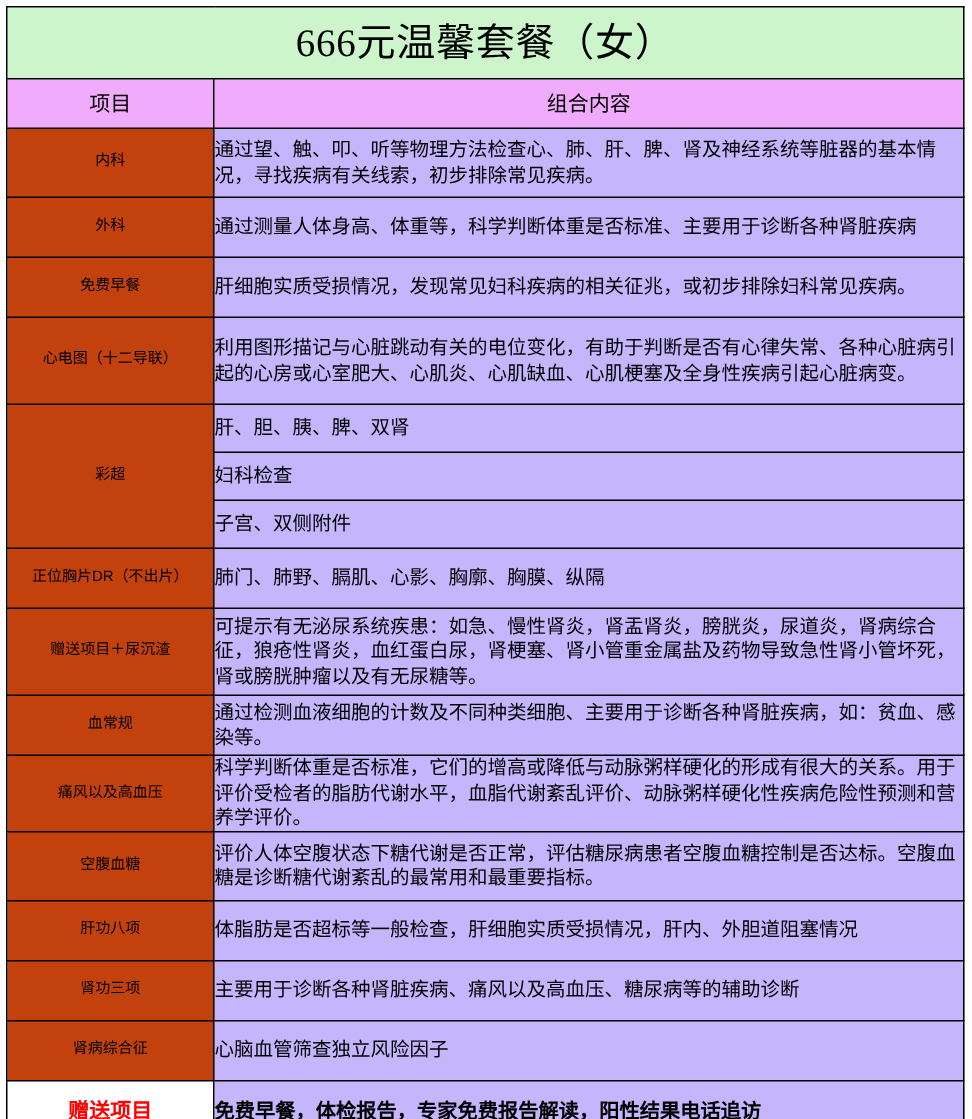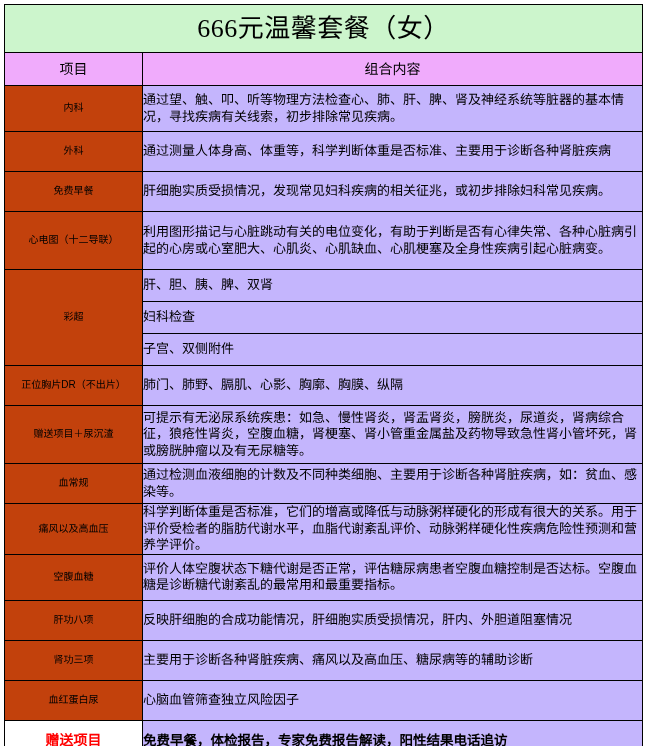--- a/index.html
+++ b/index.html
@@ -159,50 +159,50 @@
         <td class="content-cell">子宫、双侧附件</td>
       </tr>
 
       <tr class="r-1line">
         <td class="item-cell">正位胸片DR（不出片）</td>
         <td class="content-cell">肺门、肺野、膈肌、心影、胸廓、胸膜、纵隔</td>
       </tr>
 
       <tr class="r-3line">
         <td class="item-cell">赠送项目＋尿沉渣</td>
-        <td class="content-cell">可提示有无泌尿系统疾患：如急、慢性肾炎，肾盂肾炎，膀胱炎，尿道炎，肾病综合征，狼疮性肾炎，空腹血糖，肾梗塞、肾小管重金属盐及药物导致急性肾小管坏死，肾或膀胱肿瘤以及有无尿糖等。</td>
+        <td class="content-cell">可提示有无泌尿系统疾患：如急、慢性肾炎，肾盂肾炎，膀胱炎，尿道炎，肾病综合征，狼疮性肾炎，血红蛋白尿，肾梗塞、肾小管重金属盐及药物导致急性肾小管坏死，肾或膀胱肿瘤以及有无尿糖等。</td>
       </tr>
 
       <tr class="r-1line">
         <td class="item-cell">血常规</td>
         <td class="content-cell">通过检测血液细胞的计数及不同种类细胞、主要用于诊断各种肾脏疾病，如：贫血、感染等。</td>
       </tr>
 
       <tr class="r-2line">
         <td class="item-cell">痛风以及高血压</td>
         <td class="content-cell">科学判断体重是否标准，它们的增高或降低与动脉粥样硬化的形成有很大的关系。用于评价受检者的脂肪代谢水平，血脂代谢紊乱评价、动脉粥样硬化性疾病危险性预测和营养学评价。</td>
       </tr>
 
       <tr class="r-2line">
         <td class="item-cell">空腹血糖</td>
         <td class="content-cell">评价人体空腹状态下糖代谢是否正常，评估糖尿病患者空腹血糖控制是否达标。空腹血糖是诊断糖代谢紊乱的最常用和最重要指标。</td>
       </tr>
 
       <tr class="r-1line">
         <td class="item-cell">肝功八项</td>
-        <td class="content-cell">反映肝细胞的合成功能情况，肝细胞实质受损情况，肝内、外胆道阻塞情况</td>
+        <td class="content-cell">体脂肪是否超标等一般检查，肝细胞实质受损情况，肝内、外胆道阻塞情况</td>
       </tr>
 
       <tr class="r-1line">
         <td class="item-cell">肾功三项</td>
         <td class="content-cell">主要用于诊断各种肾脏疾病、痛风以及高血压、糖尿病等的辅助诊断</td>
       </tr>
 
       <tr class="r-1line">
-        <td class="item-cell">血红蛋白尿</td>
+        <td class="item-cell">肾病综合征</td>
         <td class="content-cell">心脑血管筛查独立风险因子</td>
       </tr>
 
       <tr class="r-1line">
         <td class="item-cell plain gift">赠送项目</td>
         <td class="content-cell gift">免费早餐，体检报告，专家免费报告解读，阳性结果电话追访</td>
       </tr>
 
     </tbody>
   </table>

